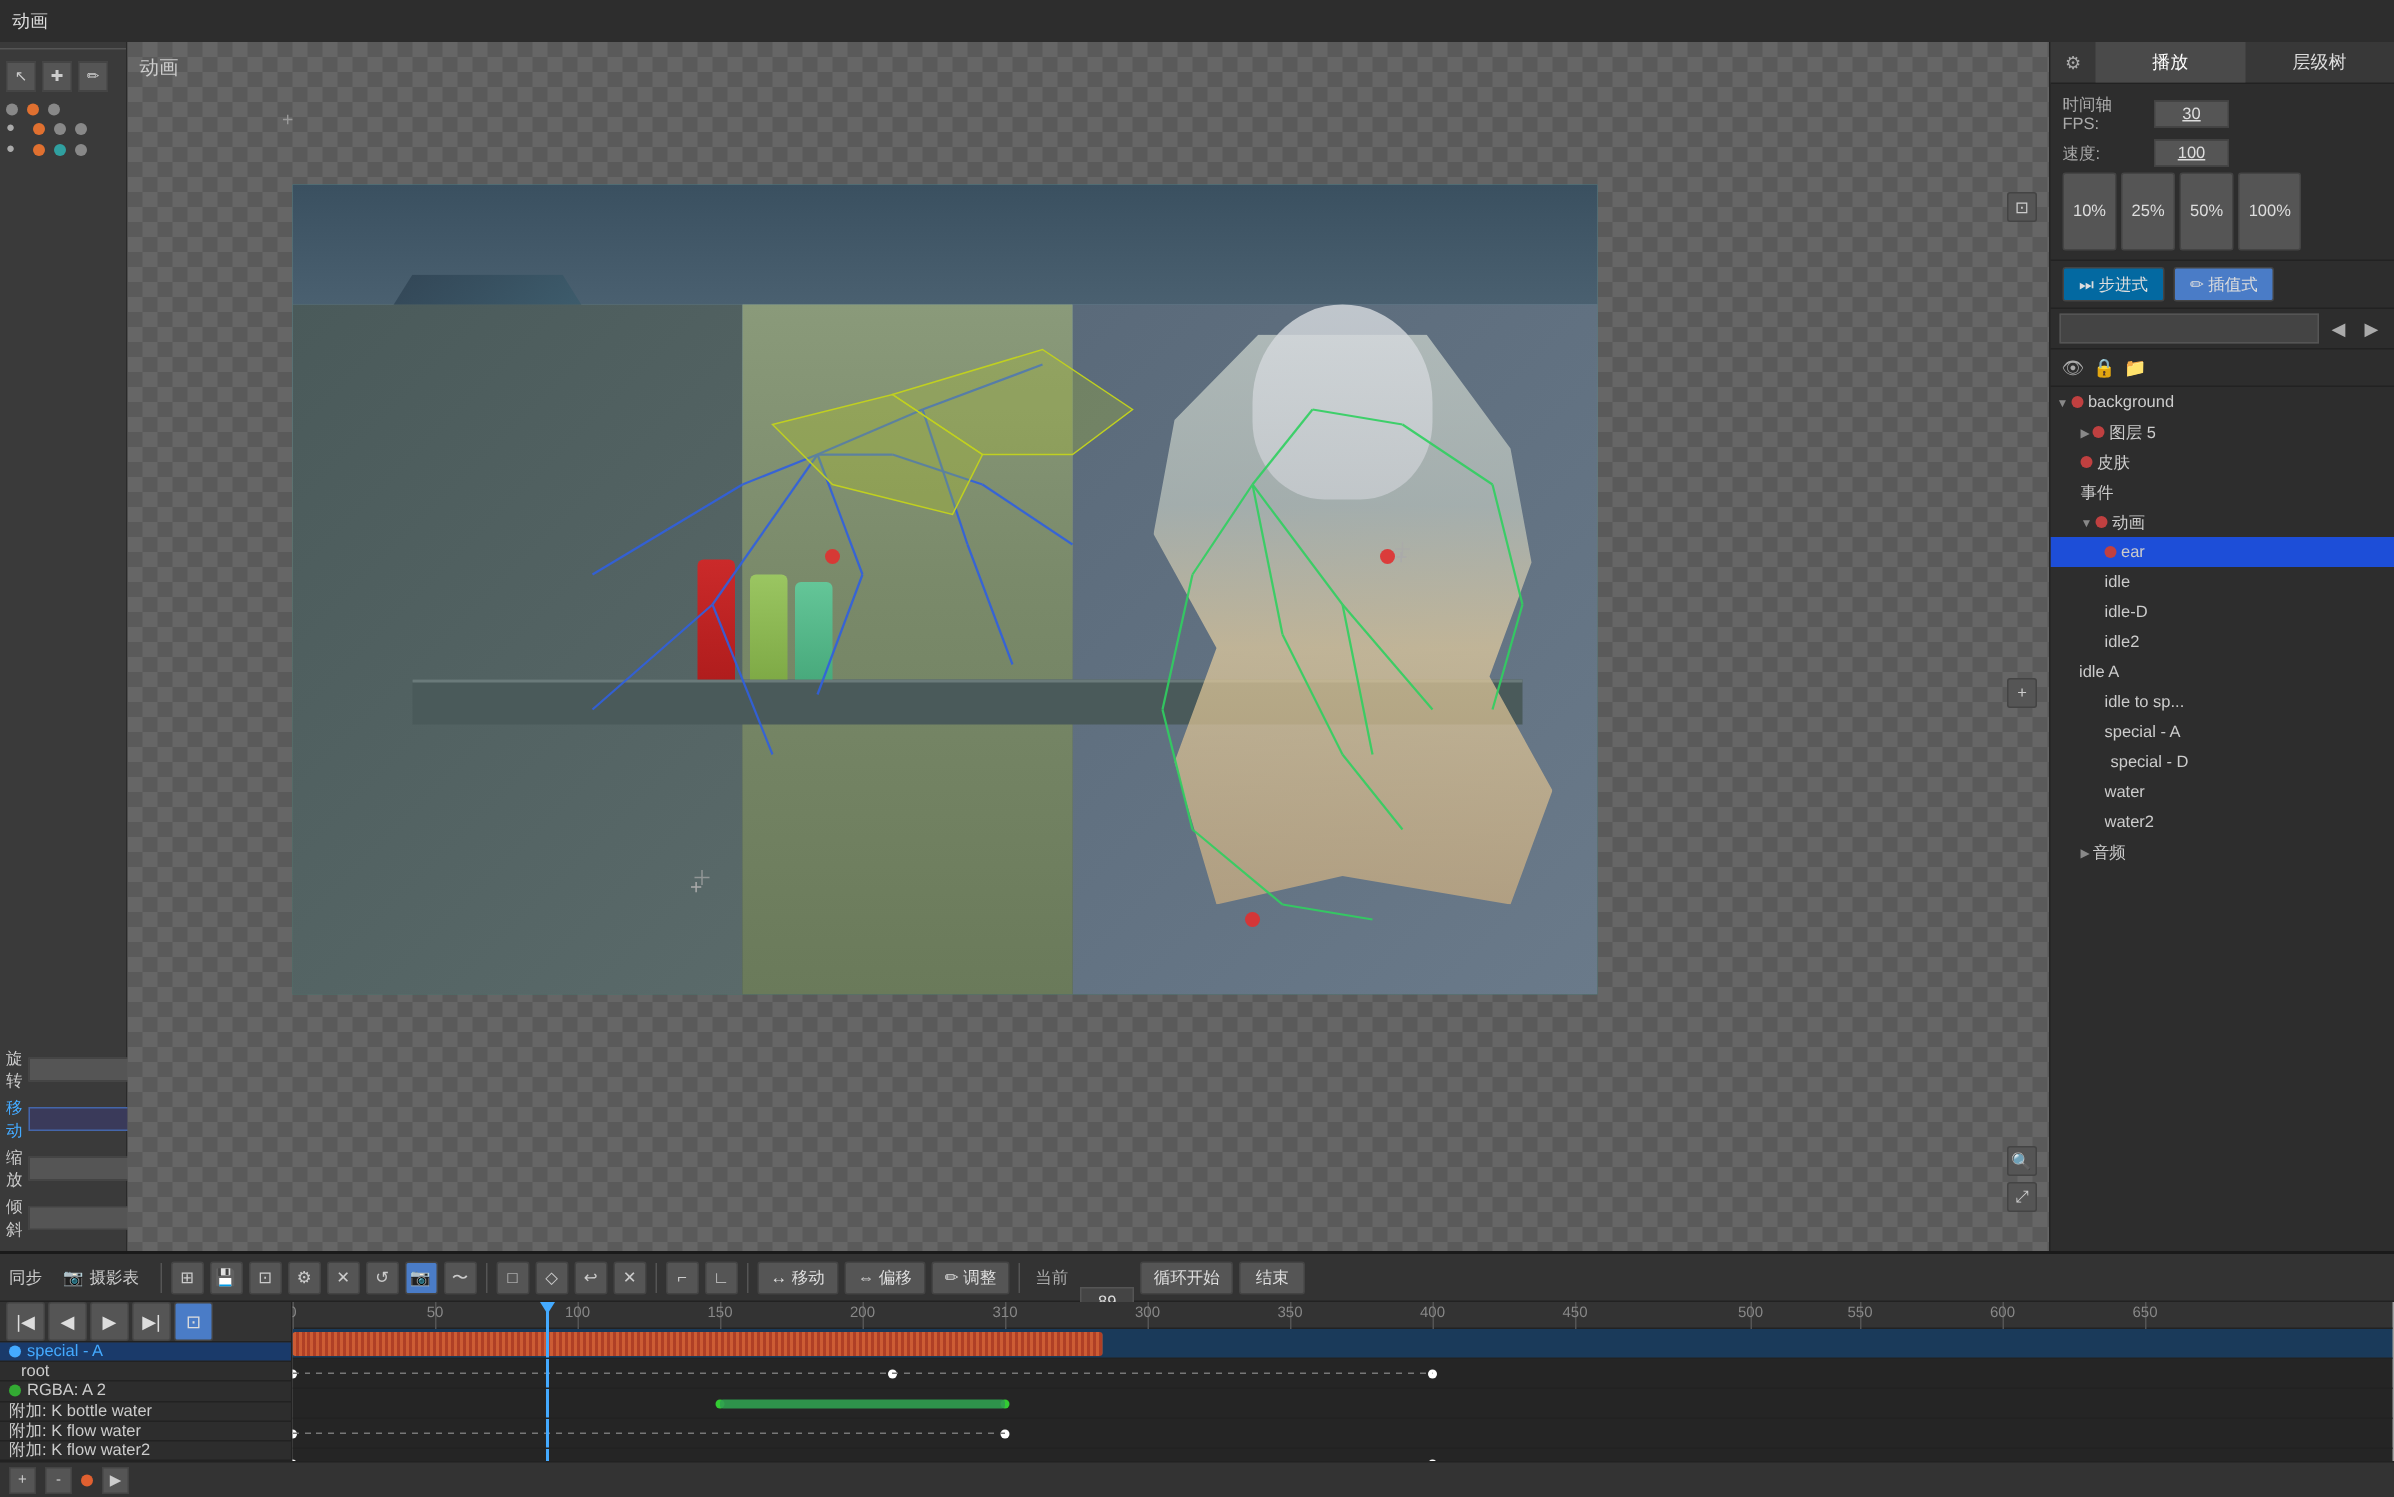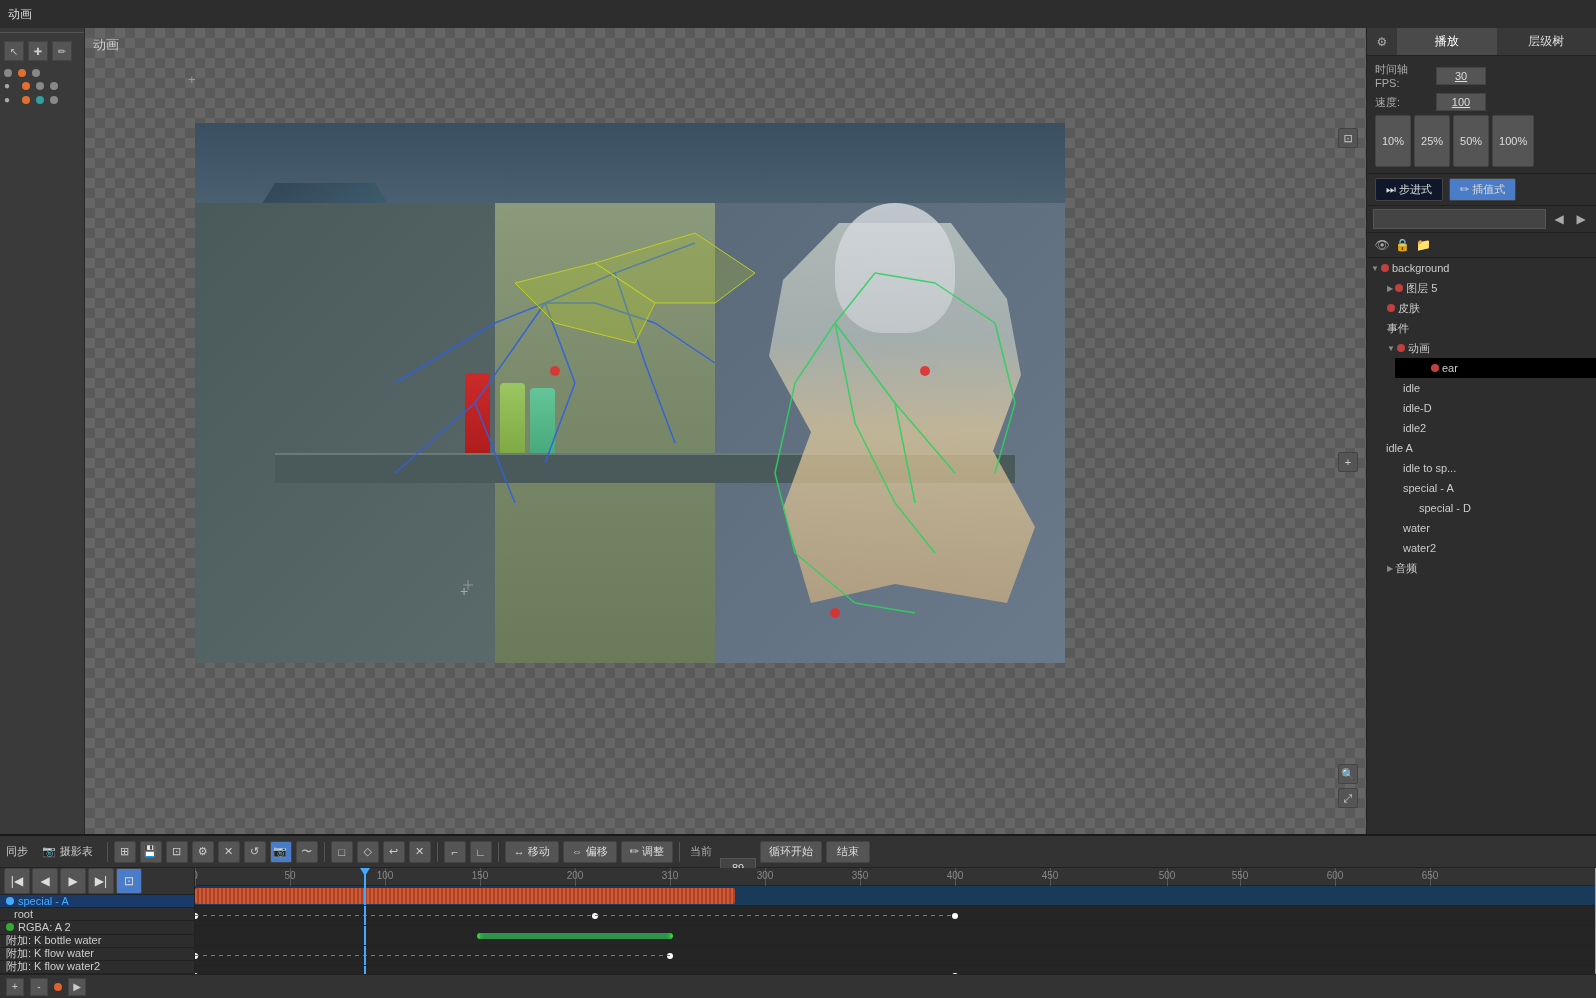--- a/index.html
+++ b/index.html
@@ -256,21 +256,21 @@
 
     .playback-mode-btns {
       display: flex;
       gap: 6px;
       padding: 4px 8px;
       border-bottom: 1px solid #222;
     }
 
     .mode-btn {
       padding: 3px 10px;
-      background: #0f172a;
+      background: #0369a1;
       border: 1px solid #444;
       color: #ddd;
       font-size: 11px;
       cursor: pointer;
       border-radius: 2px;
     }
     .mode-btn.active {
       background: #4a7cc7;
     }
 
@@ -313,22 +313,21 @@
     }
 
     .layer-item {
       display: flex;
       align-items: center;
       padding: 2px 4px;
       cursor: pointer;
       min-height: 20px;
     }
     .layer-item.selected {
-      background: #000000;
-      margin-left: 28px;
+      background: #1d4ed8;
     }
 
     .layer-dot {
       width: 8px;
       height: 8px;
       border-radius: 50%;
       margin-right: 3px;
       display: inline-block;
     }
 
@@ -670,20 +669,42 @@
       <div class="dot-row">
         <span style="width:12px">●</span>
         <span class="dot orange"></span>
         <span class="dot teal"></span>
         <span class="dot"></span>
       </div>
     </div>
 
     <div style="flex:1"></div>
 
+    <div class="transform-section">
+      <div class="transform-row">
+        <span class="transform-label">旋转</span>
+        <input class="transform-value" value="" style="">
+        <span style="cursor:pointer;color:#aaa;font-size:11px">↺</span>
+      </div>
+      <div class="transform-row">
+        <span class="transform-label" style="color:#4af">移动</span>
+        <input class="transform-value" value="" style="background: rgb(58, 58, 90); border-color: rgb(68, 102, 170);">
+        <span style="cursor:pointer;color:#aaa;font-size:11px">↺</span>
+      </div>
+      <div class="transform-row">
+        <span class="transform-label">缩放</span>
+        <input class="transform-value" value="" style="">
+        <span style="cursor:pointer;color:#aaa;font-size:11px">↺</span>
+      </div>
+      <div class="transform-row">
+        <span class="transform-label">倾斜</span>
+        <input class="transform-value" value="" style="">
+        <span style="cursor:pointer;color:#aaa;font-size:11px">↺</span>
+      </div>
+    </div>
   </div>
 
   <div class="canvas-area">
     <div class="canvas-bg"></div>
     <div class="canvas-label">动画</div>
 
     <div class="canvas-crosshair" style="top:44px;left:103px;color:#999;font-size:13px">+</div>
 
     <div class="canvas-content">
       <div class="room-bg"></div>
@@ -917,21 +938,21 @@
       </div>
       <div class="layer-item" style="padding-left:19px">
         <span class="layer-name">idle A</span>
       </div>
       <div class="layer-item" style="padding-left:36px">
         <span class="layer-name">idle to sp...</span>
       </div>
       <div class="layer-item" style="padding-left:36px">
         <span class="layer-name">special - A</span>
       </div>
-      <div class="layer-item" style="padding-left:52px">
+      <div class="layer-item" style="padding-left:40px">
         <span class="layer-name">special - D</span>
       </div>
       <div class="layer-item" style="padding-left:36px">
         <span class="layer-name">water</span>
       </div>
       <div class="layer-item" style="padding-left:36px">
         <span class="layer-name">water2</span>
       </div>
 
       <div class="layer-item" style="padding-left:20px">

